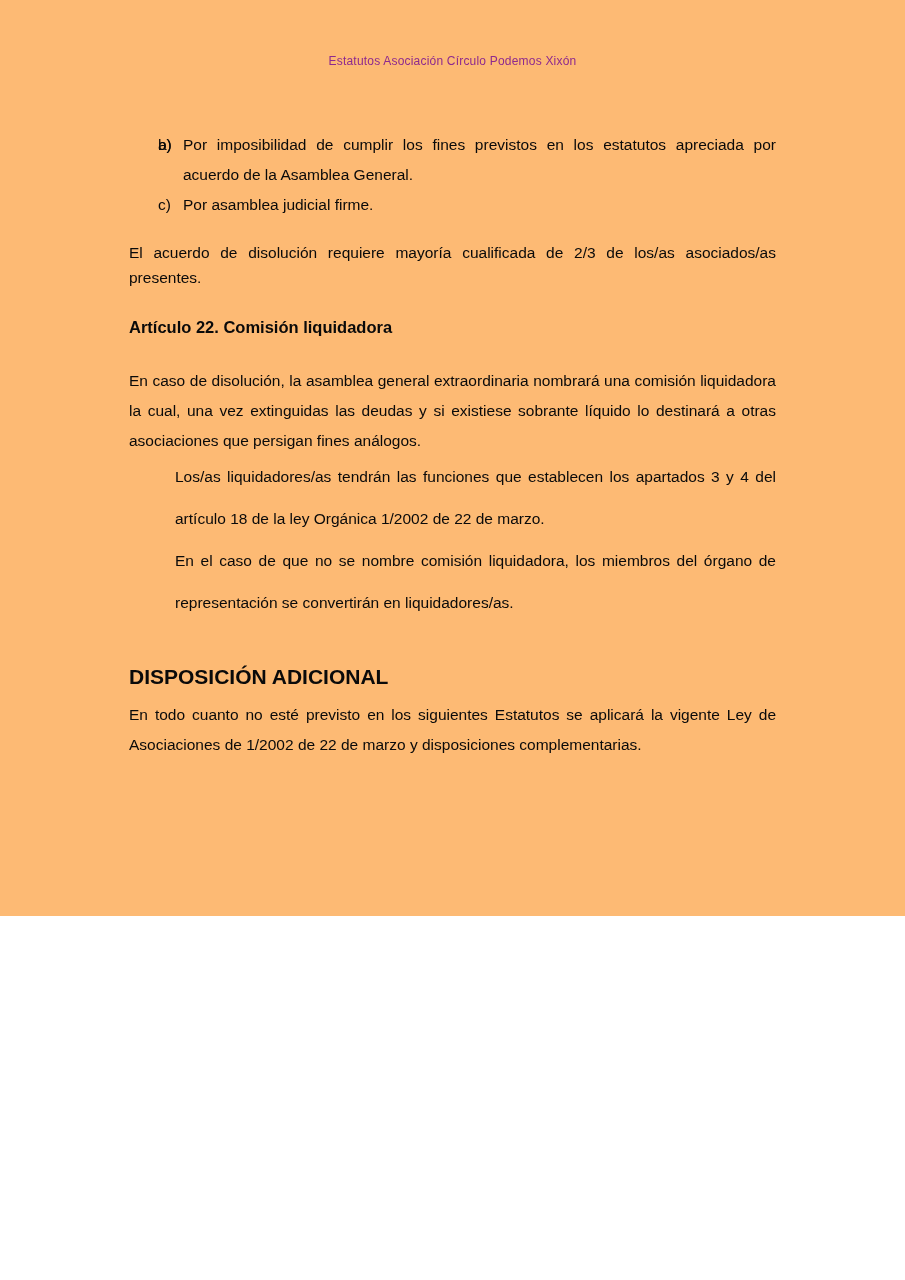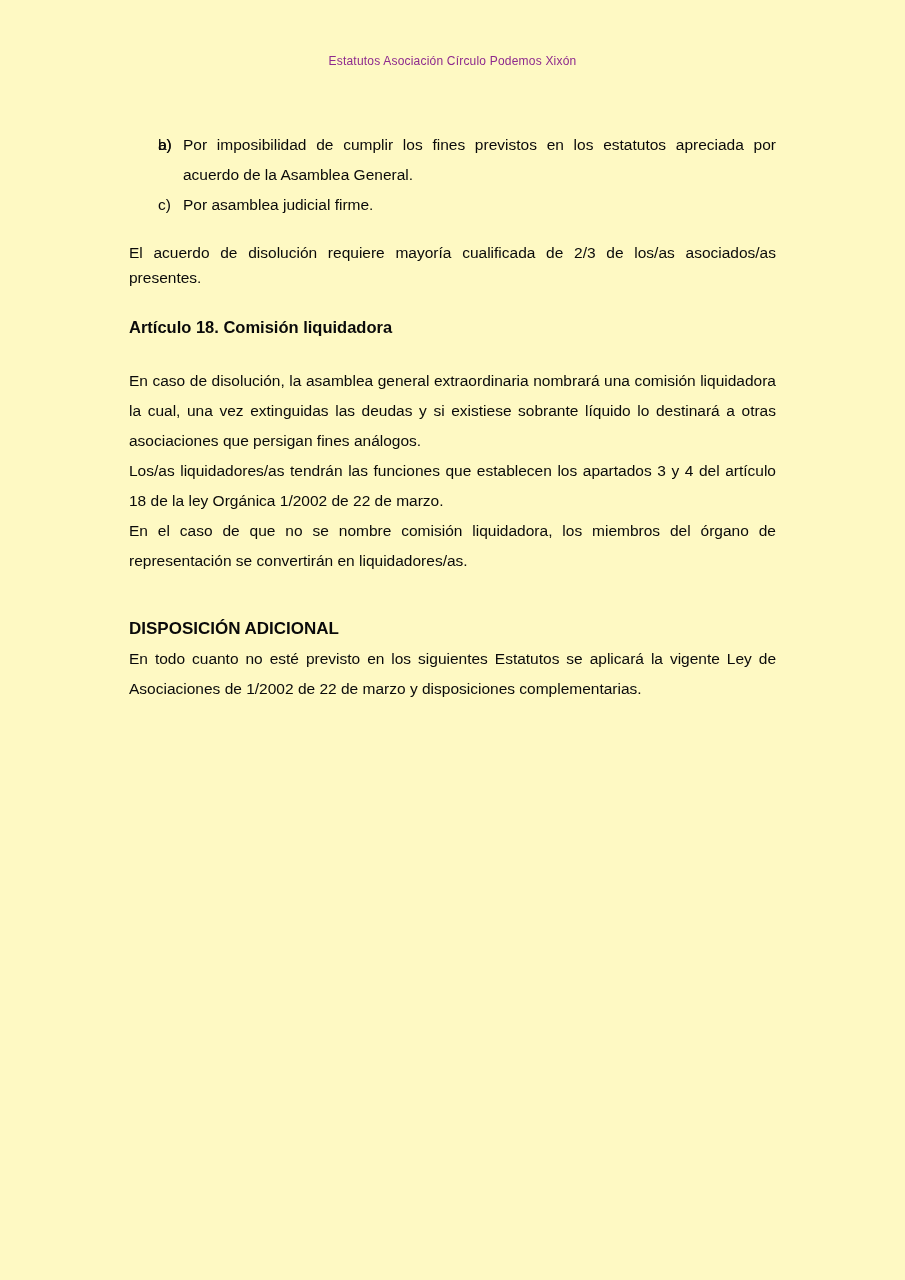--- a/index.html
+++ b/index.html
@@ -1,21 +1,21 @@
 <!DOCTYPE html>
 <html><head>
 <meta charset="utf-8">
 <style>
   * { margin: 0; padding: 0; box-sizing: border-box; }
   html, body { background: #ffffff; }
   .page {
     position: relative;
     width: 905px;
-    height: 1280px;
-    background: #fef9c3;
+    height: 916px;
+    background: #fdba74;
     font-family: "Liberation Sans", sans-serif;
     color: #0a0a0a;
     overflow: hidden;
   }
   .doc-header {
     position: absolute;
     top: 54px;
     left: 0;
     right: 0;
     text-align: center;
@@ -52,31 +52,32 @@
     font-size: 16.5px;
     font-weight: bold;
     line-height: 22px;
     text-align: left;
   }
   .article-para-first {
     margin-top: 28px;
     line-height: 30px;
   }
   .article-para {
-    line-height: 30px;
+    line-height: 42px;
+    margin-left: 46px;
   }
   .disposicion-heading {
     margin-top: 42px;
-    font-size: 17px;
+    font-size: 21px;
     font-weight: bold;
     line-height: 22px;
     text-align: left;
   }
   .disposicion-para {
-    margin-top: 4px;
+    margin-top: 12px;
     line-height: 30px;
   }
 </style>
 </head>
 <body>
 
 <div class="page">
 
   <div class="doc-header">Estatutos Asociación Círculo Podemos Xixón</div>
 
@@ -91,21 +92,21 @@
         <span>Por imposibilidad de cumplir los fines previstos en los estatutos apreciada por acuerdo de la Asamblea General.</span>
       </li>
       <li class="alpha-item">
         <span class="alpha-marker">c)</span>
         <span>Por asamblea judicial firme.</span>
       </li>
     </ul>
 
     <p class="para-dissolution">El acuerdo de disolución requiere mayoría cualificada de 2/3 de los/as asociados/as presentes.</p>
 
-    <h2 class="article-heading">Artículo 18. Comisión liquidadora</h2>
+    <h2 class="article-heading">Artículo 22. Comisión liquidadora</h2>
 
     <p class="article-para-first">En caso de disolución, la asamblea general extraordinaria nombrará una comisión liquidadora la cual, una vez extinguidas las deudas y si existiese sobrante líquido lo destinará a otras asociaciones que persigan fines análogos.</p>
 
     <p class="article-para">Los/as liquidadores/as tendrán las funciones que establecen los apartados 3 y 4 del artículo 18 de la ley Orgánica 1/2002 de 22 de marzo.</p>
 
     <p class="article-para">En el caso de que no se nombre comisión liquidadora, los miembros del órgano de representación se convertirán en liquidadores/as.</p>
 
     <h2 class="disposicion-heading">DISPOSICIÓN ADICIONAL</h2>
 
     <p class="disposicion-para">En todo cuanto no esté previsto en los siguientes Estatutos se aplicará la vigente Ley de Asociaciones de 1/2002 de 22 de marzo y disposiciones complementarias.</p>

